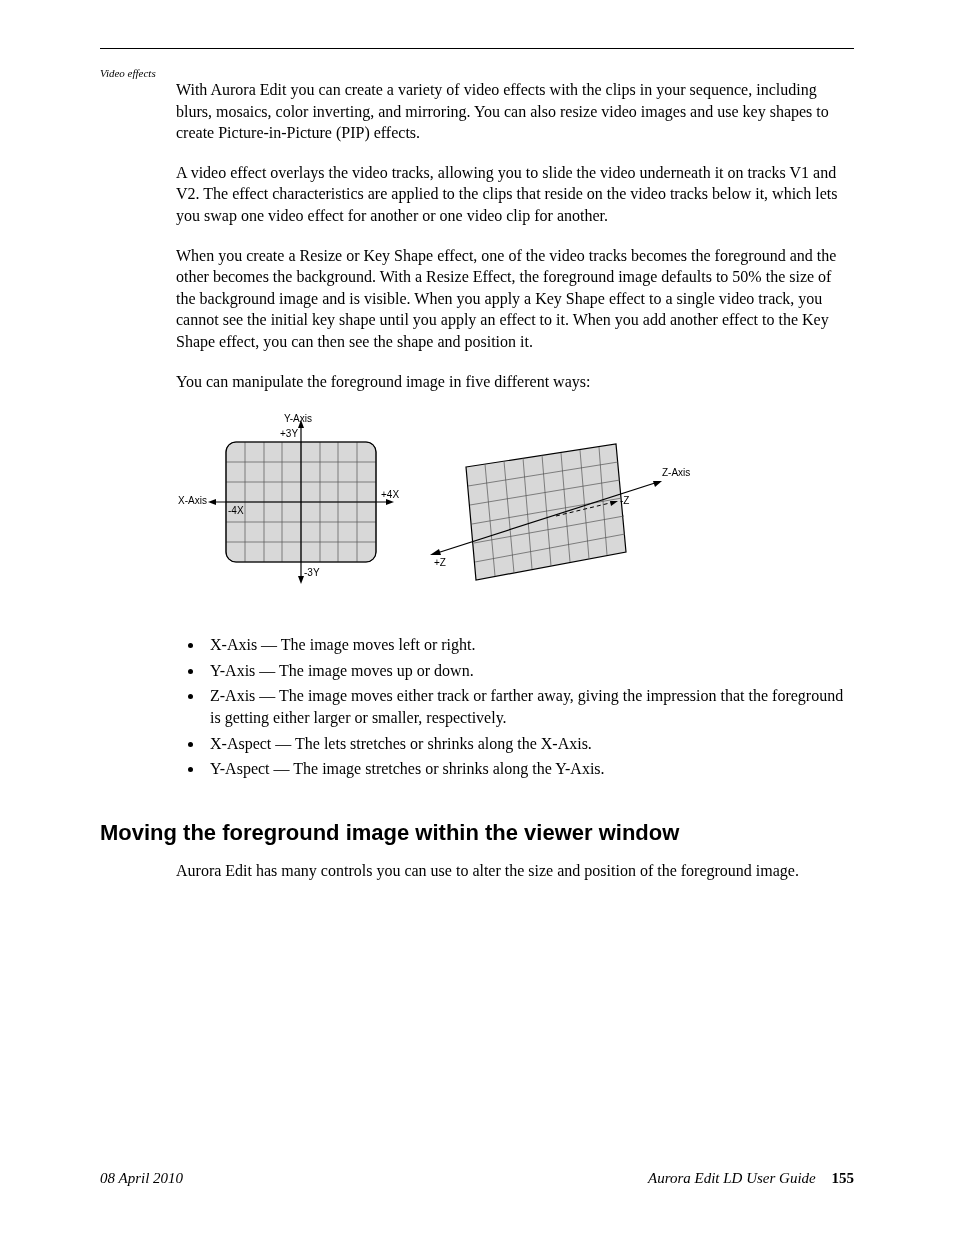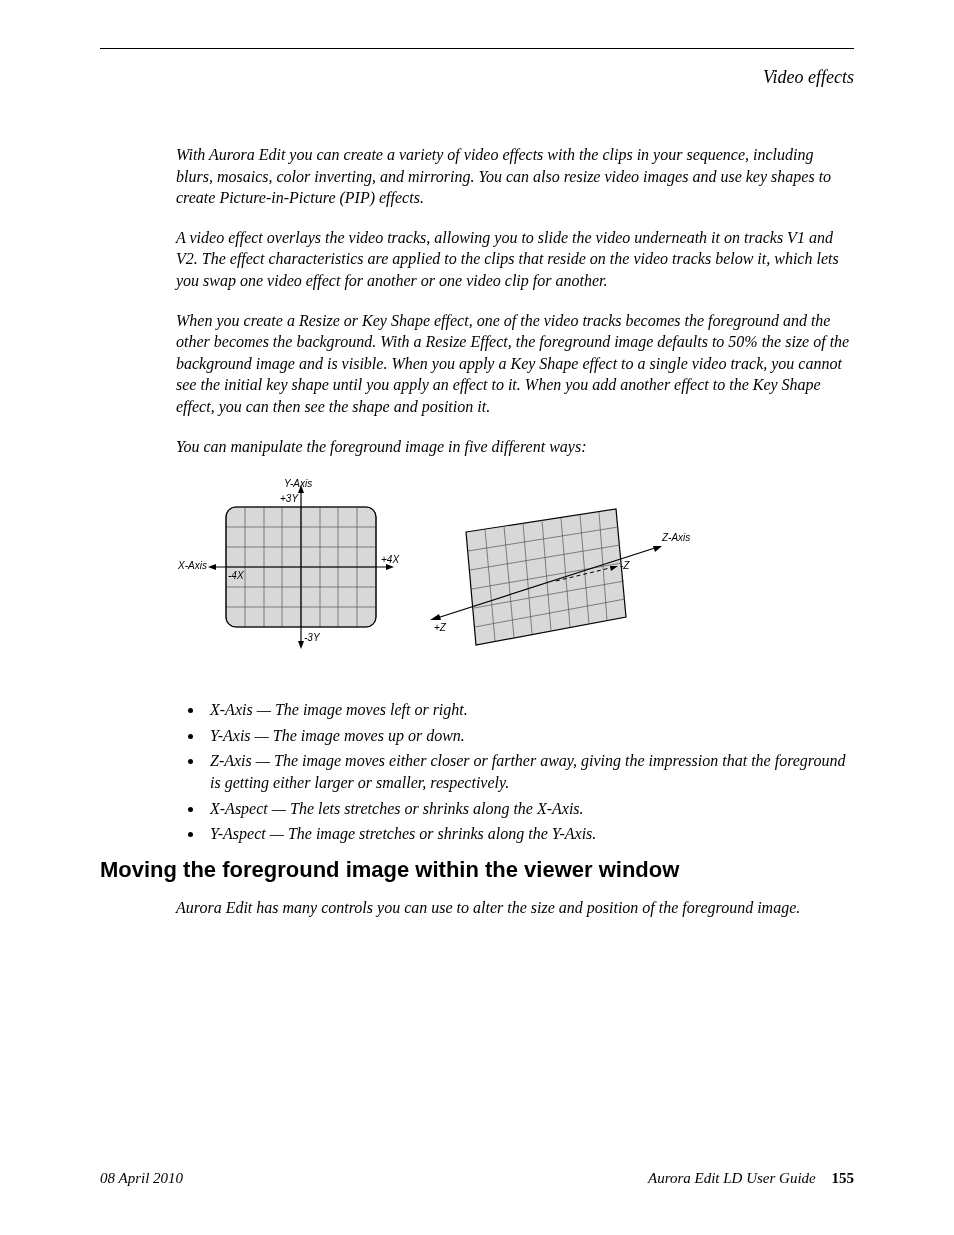--- a/index.html
+++ b/index.html
@@ -19,42 +19,39 @@
     left: 100px;
     right: 100px;
     top: 48px;
     bottom: 0;
   }
   .rule {
     border-top: 1px solid #000;
     margin-bottom: 18px;
   }
   .running-head {
-    text-align: right;
     font-style: italic;
-    font-size: 18px;
-    margin-bottom: 56px;
+    font-size: 11px;
   }
   h2.section {
     font-family: Arial, Helvetica, sans-serif;
     font-weight: bold;
     font-size: 22px;
     margin: 0 0 14px 0;
   }
   .body-block {
     margin-left: 76px;
-    font-style: italic;
   }
   .para {
     margin: 0 0 18px 0;
     line-height: 1.35;
     text-align: left;
   }
   ul.bullets {
-    margin: 0 0 12px 0;
+    margin: 0 0 40px 0;
     padding-left: 28px;
   }
   ul.bullets li {
     margin: 4px 0;
     line-height: 1.35;
     padding-left: 6px;
   }
   .diagram-wrap {
     margin: 20px 0 28px 0;
   }
@@ -164,21 +161,21 @@
           <text x="486" y="64">Z-Axis</text>
           <text x="258" y="154">+Z</text>
           <text x="444" y="92">-Z</text>
         </g>
       </svg>
     </div>
 
     <ul class="bullets">
       <li>X-Axis — The image moves left or right.</li>
       <li>Y-Axis — The image moves up or down.</li>
-      <li>Z-Axis — The image moves either closer or farther away, giving the impression that the foreground is getting either larger or smaller, respectively.</li>
+      <li>Z-Axis — The image moves either track or farther away, giving the impression that the foreground is getting either larger or smaller, respectively.</li>
       <li>X-Aspect — The lets stretches or shrinks along the X-Axis.</li>
       <li>Y-Aspect — The image stretches or shrinks along the Y-Axis.</li>
     </ul>
   </div>
 
   <h2 class="section">Moving the foreground image within the viewer window</h2>
   <div class="body-block">
     <p class="para">Aurora Edit has many controls you can use to alter the size and position of the foreground image.</p>
   </div>
 </div>

